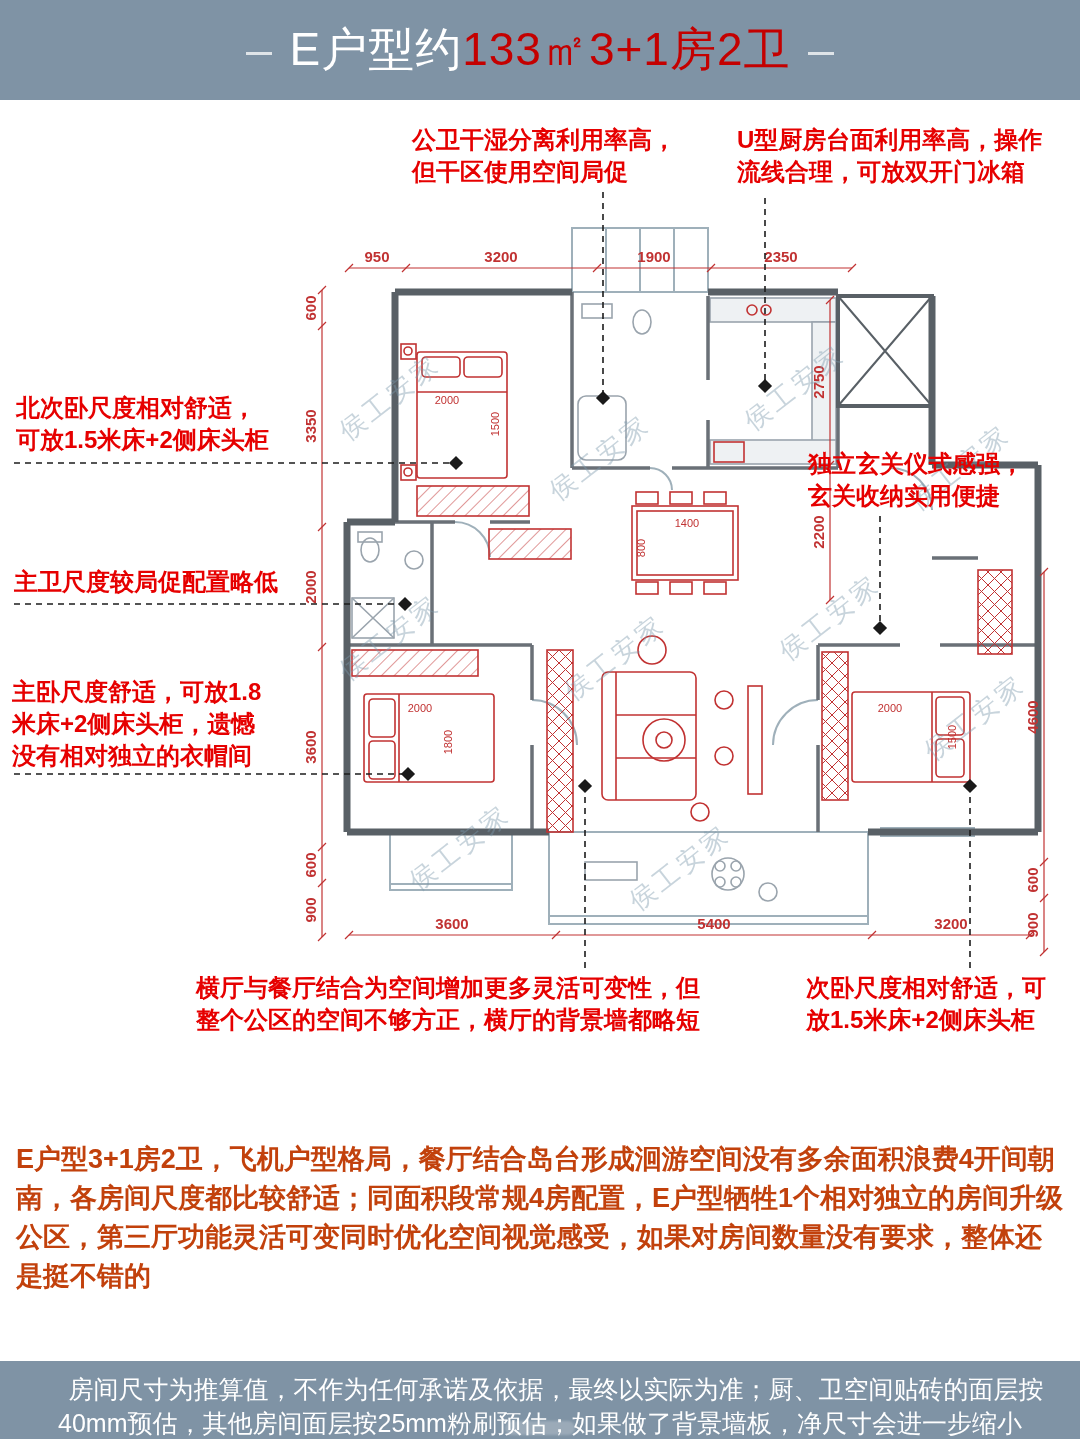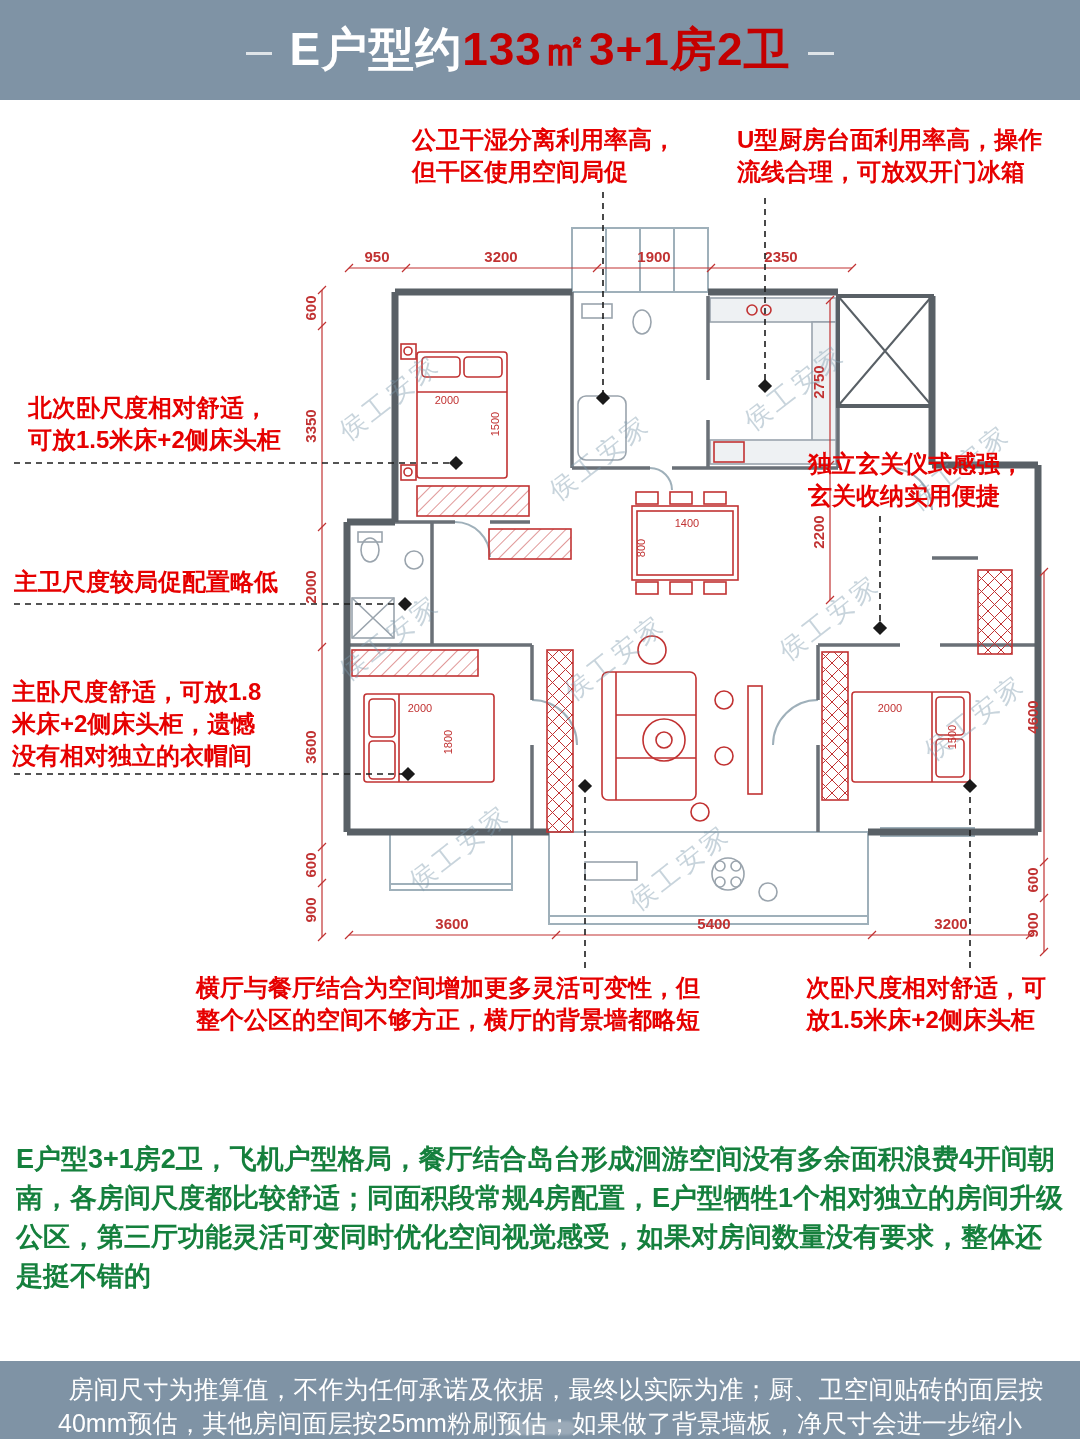--- a/index.html
+++ b/index.html
@@ -2,47 +2,47 @@
 <html><head>
 <meta charset="utf-8">
 <style>
   html,body{margin:0;padding:0;background:#ffffff;}
   .page{position:relative;width:1080px;height:1439px;background:#ffffff;overflow:hidden;
         font-family:"Liberation Sans",sans-serif;}
   
   .banner{position:absolute;left:0;width:1080px;background:#7f93a5;color:#fff;}
   .banner.hdr{top:0;height:100px;display:flex;align-items:center;justify-content:center;}
   .banner.ftr{bottom:0;height:78px;text-align:center;}
-  .title{font-size:46px;font-weight:700;letter-spacing:1px;white-space:nowrap;}
+  .title{font-size:46px;font-weight:400;letter-spacing:1px;white-space:nowrap;}
   .title .t-white{color:#ffffff;}
   .title .t-red{color:#c40000;}
   .deco{position:absolute;top:52px;width:26px;height:3px;background:rgba(255,255,255,.75);}
   .deco.l{left:246px;} .deco.r{right:246px;}
   .banner.ftr p{margin:0;font-size:25px;line-height:1.35;font-weight:500;}
   .banner.ftr p:first-child{margin-top:12px;padding-left:32px;}
   .logo-blur{position:absolute;left:505px;bottom:4px;width:70px;height:14px;border-radius:7px;
              background:rgba(255,255,255,.22);filter:blur(1px);}
   
   svg.plan{position:absolute;left:0;top:0;z-index:2;}
   svg .dimtxt{fill:#c13232;font-size:15px;font-weight:600;font-family:"Liberation Sans",sans-serif;}
   svg .furntxt{fill:#c13232;font-size:11px;font-family:"Liberation Sans",sans-serif;}
   
   .ann{position:absolute;z-index:4;color:#e60000;font-weight:700;font-size:24px;line-height:1.34;}
   .ann div{white-space:nowrap;}
   #ann-public-bath{left:412px;top:124px;}
   #ann-kitchen{left:737px;top:124px;}
-  #ann-north-bedroom{left:28px;top:392px;}
+  #ann-north-bedroom{left:16px;top:392px;}
   #ann-master-bath{left:14px;top:566px;}
   #ann-master-bedroom{left:12px;top:676px;}
   #ann-foyer{left:808px;top:448px;}
   #ann-living{left:196px;top:972px;}
   #ann-second-bedroom{left:806px;top:972px;}
   
   .summary{position:absolute;left:16px;top:1140px;width:1050px;z-index:4;
-           color:#15803d;font-weight:700;font-size:27px;line-height:1.45;}
+           color:#c2410c;font-weight:700;font-size:27px;line-height:1.45;}
   
   .wm{position:absolute;z-index:3;transform:rotate(-38deg);color:rgba(125,152,172,.42);
       font-size:26px;letter-spacing:4px;font-weight:500;pointer-events:none;}
 </style>
 </head>
 <body>
 
 <div class="page">
 
   <header class="banner hdr">

